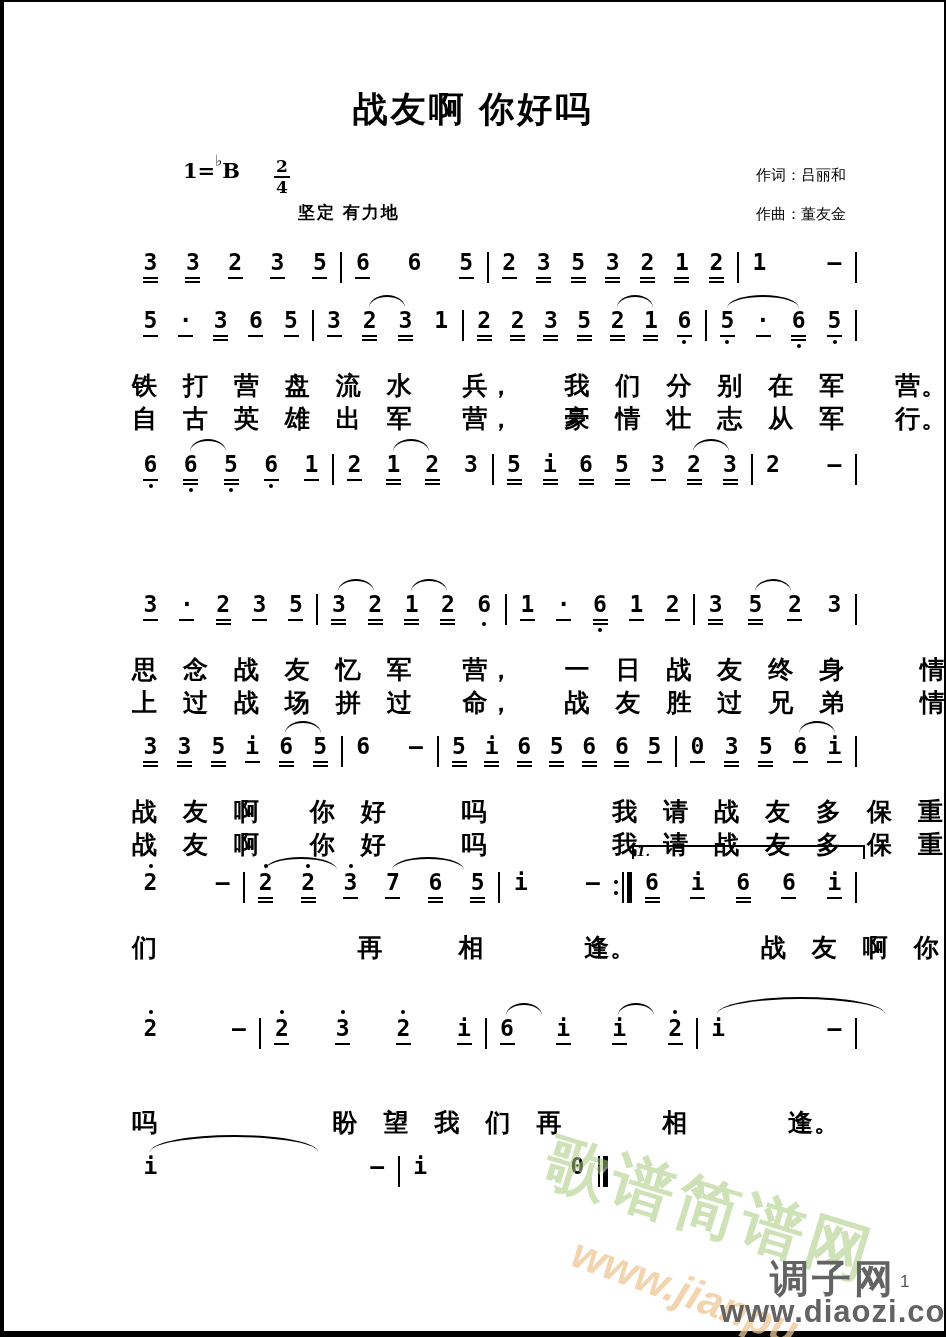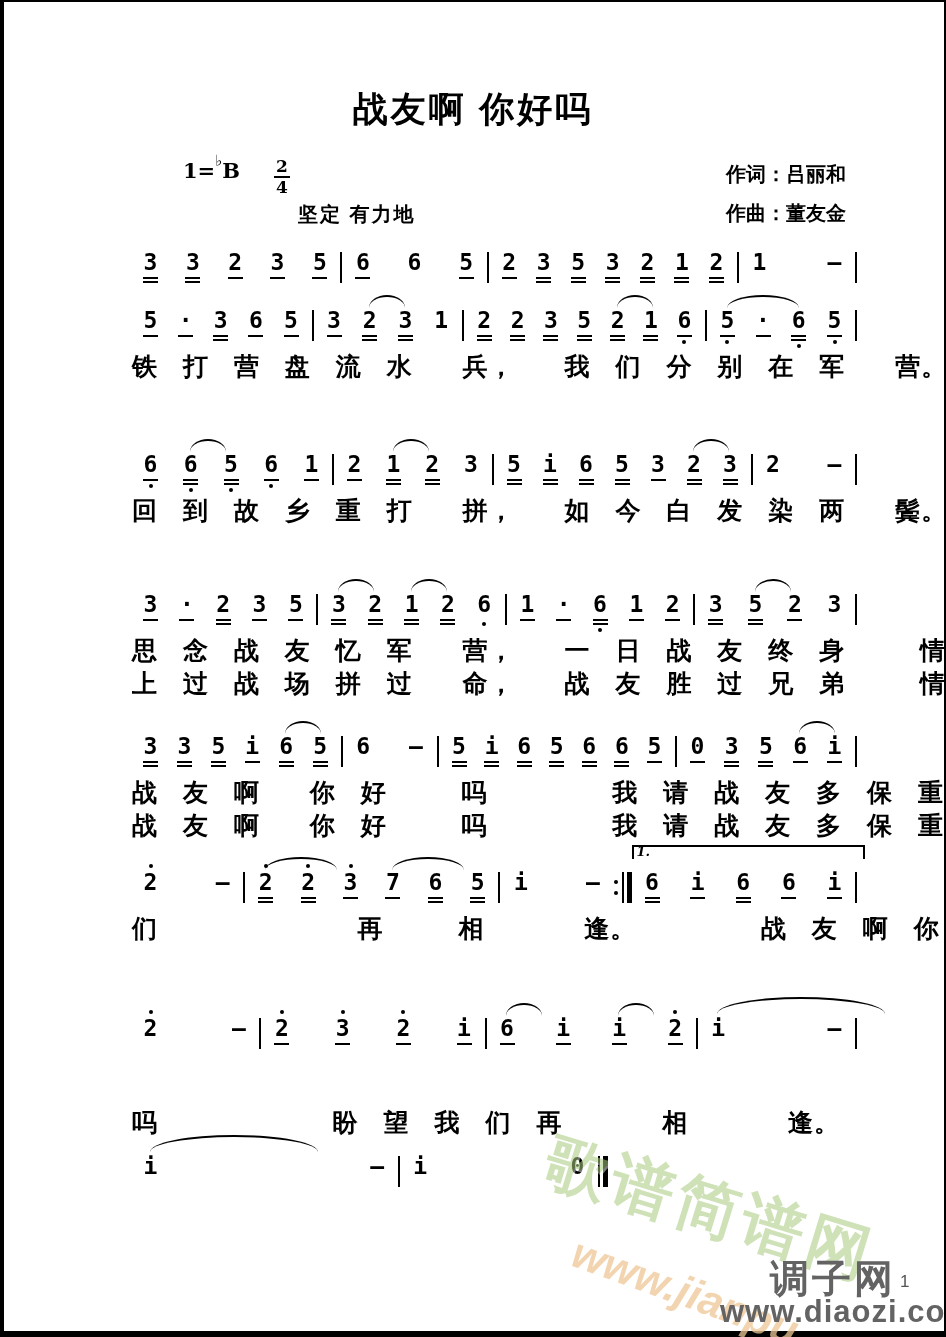--- a/index.html
+++ b/index.html
@@ -16,23 +16,23 @@
   
   .title{position:absolute;top:86px;left:0;width:100%;text-align:center;
     font-size:35px;font-weight:bold;letter-spacing:3px;}
   .keyrow{position:absolute;top:158px;left:183px;font-weight:bold;font-size:21px;
     font-family:"DejaVu Serif", serif;display:flex;align-items:flex-start;}
   .keyrow .flat{font-size:15px;position:relative;top:-6px;}
   .frac{display:inline-flex;flex-direction:column;align-items:center;margin-left:34px;
     font-size:17px;line-height:17px;font-weight:bold;font-family:"DejaVu Serif", serif;}
   .frac .den{border-top:2px solid #000;padding:1px 2px 0 2px;}
   .frac .num{padding:0 2px 1px 2px;}
-  .credits{position:absolute;top:155px;right:100px;text-align:left;font-size:20px;
-    font-weight:bold;line-height:39px;}
-  .tempo{position:absolute;top:201px;left:298px;font-size:20px;font-weight:bold;letter-spacing:2px;}
+  .credits{position:absolute;top:155px;right:100px;text-align:left;font-size:15px;
+    font-weight:normal;line-height:39px;}
+  .tempo{position:absolute;top:201px;left:298px;font-size:17px;font-weight:bold;letter-spacing:2px;}
 
   
   .system{position:absolute;left:132px;width:727px;}
   .sys1{top:226px;} .sys2{top:284px;} .sys3{top:428px;} .sys4{top:568px;}
   .sys5{top:710px;} .sys6{top:846px;} .sys7{top:992px;} .sys8{top:1130px;width:478px;}
   .notes-row{display:flex;align-items:flex-start;padding-top:16px;}
   .measure{display:flex;justify-content:space-between;align-items:flex-start;
     padding:0 9px;position:relative;}
   .tok{display:inline-flex;flex-direction:column;align-items:center;position:relative;
     min-width:15px;margin:0 2px;}
@@ -52,21 +52,21 @@
   .bar-final .thin{width:2px;} .bar-final .thick{width:5px;}
   .bar-rep{display:flex;align-items:center;gap:3px;margin:10px 2px 0 2px;flex:none;height:31px;}
   .bar-rep .dots{display:flex;flex-direction:column;gap:7px;margin-right:1px;}
   .bar-rep .dots i{display:block;width:4px;height:4px;border-radius:50%;background:#000;}
   .bar-rep .b1{width:2px;height:31px;background:#000;}
   .bar-rep .b2{width:5px;height:31px;background:#000;}
   .volta{position:absolute;top:-17px;left:-2px;right:-12px;height:12px;
     border:2px solid #000;border-bottom:none;}
   .volta b{position:absolute;left:3px;top:-3px;font:italic bold 13px "DejaVu Serif", serif;}
   .lyric{white-space:pre;font-size:25px;font-weight:bold;word-spacing:17px;
-    line-height:32px;margin-top:0;letter-spacing:1px;}
+    line-height:32px;margin-top:19px;letter-spacing:1px;}
   .lyric + .lyric{margin-top:1px;}
   .sys7 .lyric{margin-top:52px;}
 
   
   .wm-green{position:absolute;left:560px;top:1118px;font-size:63px;font-weight:bold;
     letter-spacing:5px;transform:rotate(17deg);transform-origin:left top;opacity:.55;
     text-shadow:2px 2px 0 rgba(255,255,255,.85);z-index:1;}
   .wm-orange{position:absolute;left:582px;top:1228px;font-size:43px;font-weight:bold;
     font-style:italic;transform:rotate(20deg);transform-origin:left top;opacity:.75;z-index:1;}
   .wm-site{position:absolute;left:770px;top:1252px;font-size:39px;font-weight:bold;
@@ -445,20 +445,21 @@
               <i></i>
             </span>
             <span class="ld">
               <i></i>
             </span>
           </span>
         </div>
         <span class="bar"></span>
       </div>
       <div class="lyric">铁 打 营 盘 流 水  兵，  我 们 分 别 在 军  营。</div>
+      <div class="lyric">自 古 英 雄 出 军  营，  豪 情 壮 志 从 军  行。</div>
     </div>
     <div class="system sys3">
       <div class="notes-row">
         <div class="measure" style="flex-grow: 10;">
           <span class="tok">
             <span class="hd"></span>
             <span class="n">6</span>
             <span class="lines">
               <i></i>
             </span>
@@ -620,21 +621,20 @@
           </span>
           <span class="tok">
             <span class="hd"></span>
             <span class="n">–</span>
             <span class="lines"></span>
             <span class="ld"></span>
           </span>
         </div>
         <span class="bar"></span>
       </div>
-      <div class="lyric">回 到 故 乡 重 打  拼，  如 今 白 发 染 两  鬓。</div>
     </div>
     <div class="system sys4">
       <div class="notes-row">
         <div class="measure" style="flex-grow: 9;">
           <span class="tok">
             <span class="hd"></span>
             <span class="n">3</span>
             <span class="lines">
               <i></i>
             </span>

